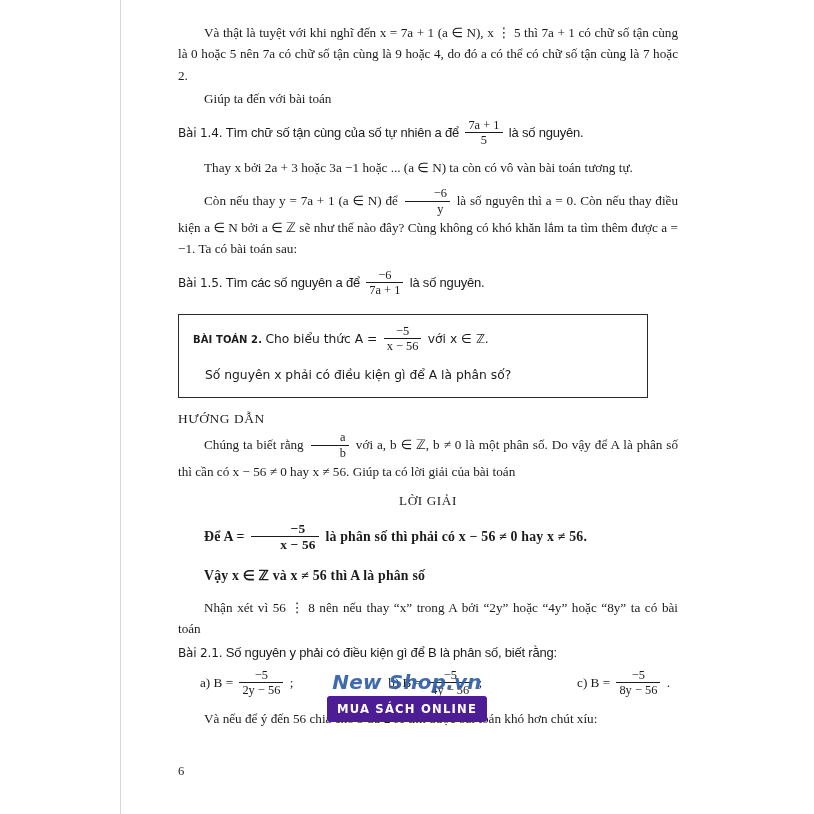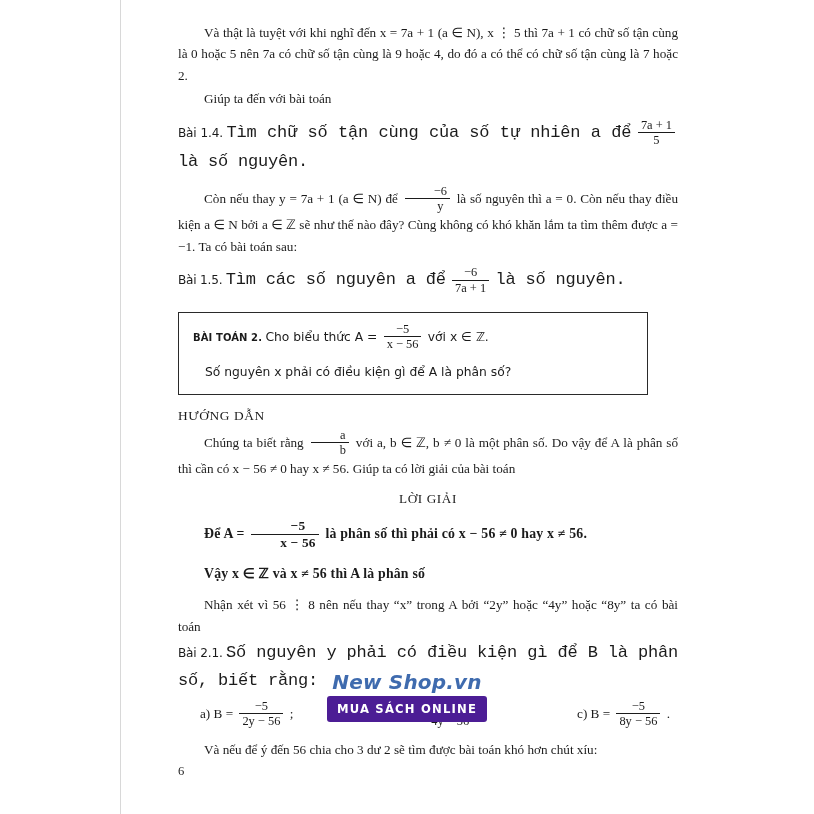--- a/index.html
+++ b/index.html
@@ -45,22 +45,22 @@
   }
   .indent { text-indent: 26px; }
   .gap { margin-top: 9px; }
   .bold-label {
     font-family: "DejaVu Sans", sans-serif;
     font-size: 12.1px;
     font-weight: normal;
     letter-spacing: -0.2px;
   }
   .sans {
-    font-family: Liberation Mono, monospace;
-    font-size: 17px;
+    font-family: Liberation Sans, sans-serif;
+    font-size: 13px;
     letter-spacing: -0.2px;
   }
   
   .frac {
     display: inline-block;
     vertical-align: middle;
     text-align: center;
     line-height: 1.15;
     font-size: 12.4px;
     margin: 0 3px;
@@ -181,20 +181,21 @@
     <p class="gap">
       <span class="bold-label">Bài 1.4.</span>
       <span class="sans">Tìm chữ số tận cùng của số tự nhiên a để</span>
       <span class="frac">
         <span class="num">7a + 1</span>
         <span class="den">5</span>
       </span>
       <span class="sans">là số nguyên.</span>
     </p>
 
+    <p class="indent gap">Thay x bởi 2a + 3 hoặc 3a −1 hoặc ... (a ∈ N) ta còn có vô vàn bài toán tương tự.</p>
 
     <p class="indent gap">
       <span>Còn nếu thay y = 7a + 1 (a ∈ N) để</span>
       <span class="frac">
         <span class="num">−6</span>
         <span class="den">y</span>
       </span>
       <span>là số nguyên thì a = 0. Còn nếu thay điều kiện a ∈ N bởi a ∈ ℤ sẽ như thế nào đây? Cùng không có khó khăn lắm ta tìm thêm được a = −1. Ta có bài toán sau:</span>
     </p>
 

